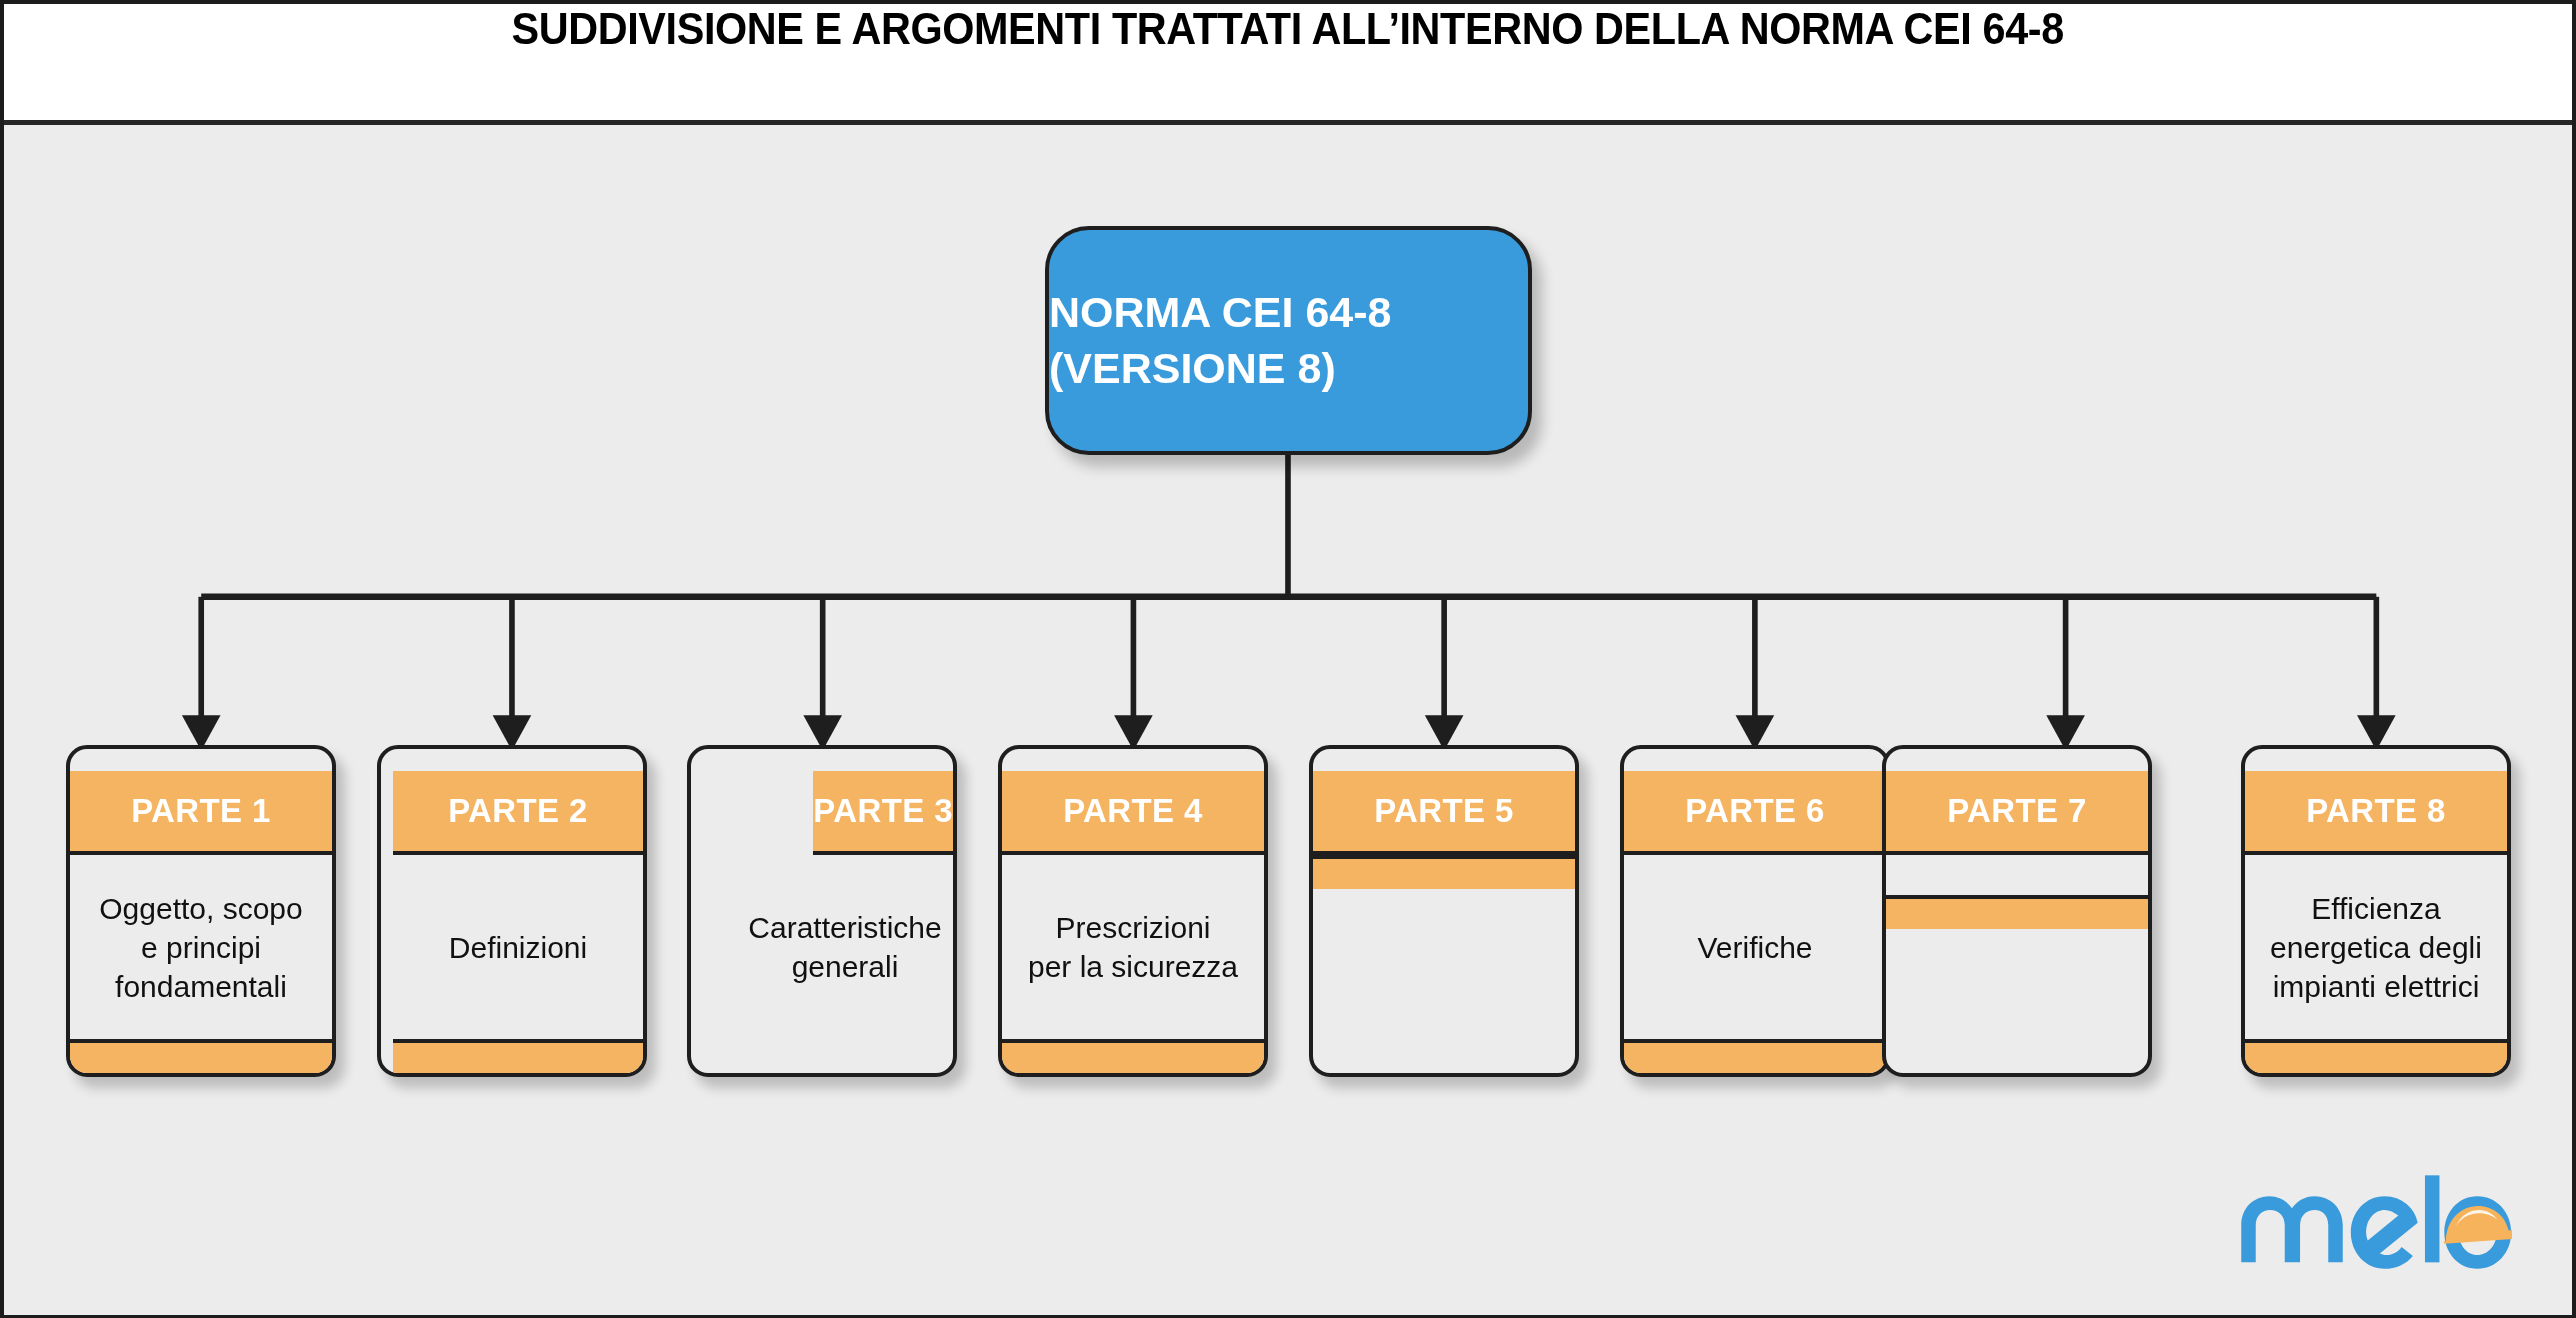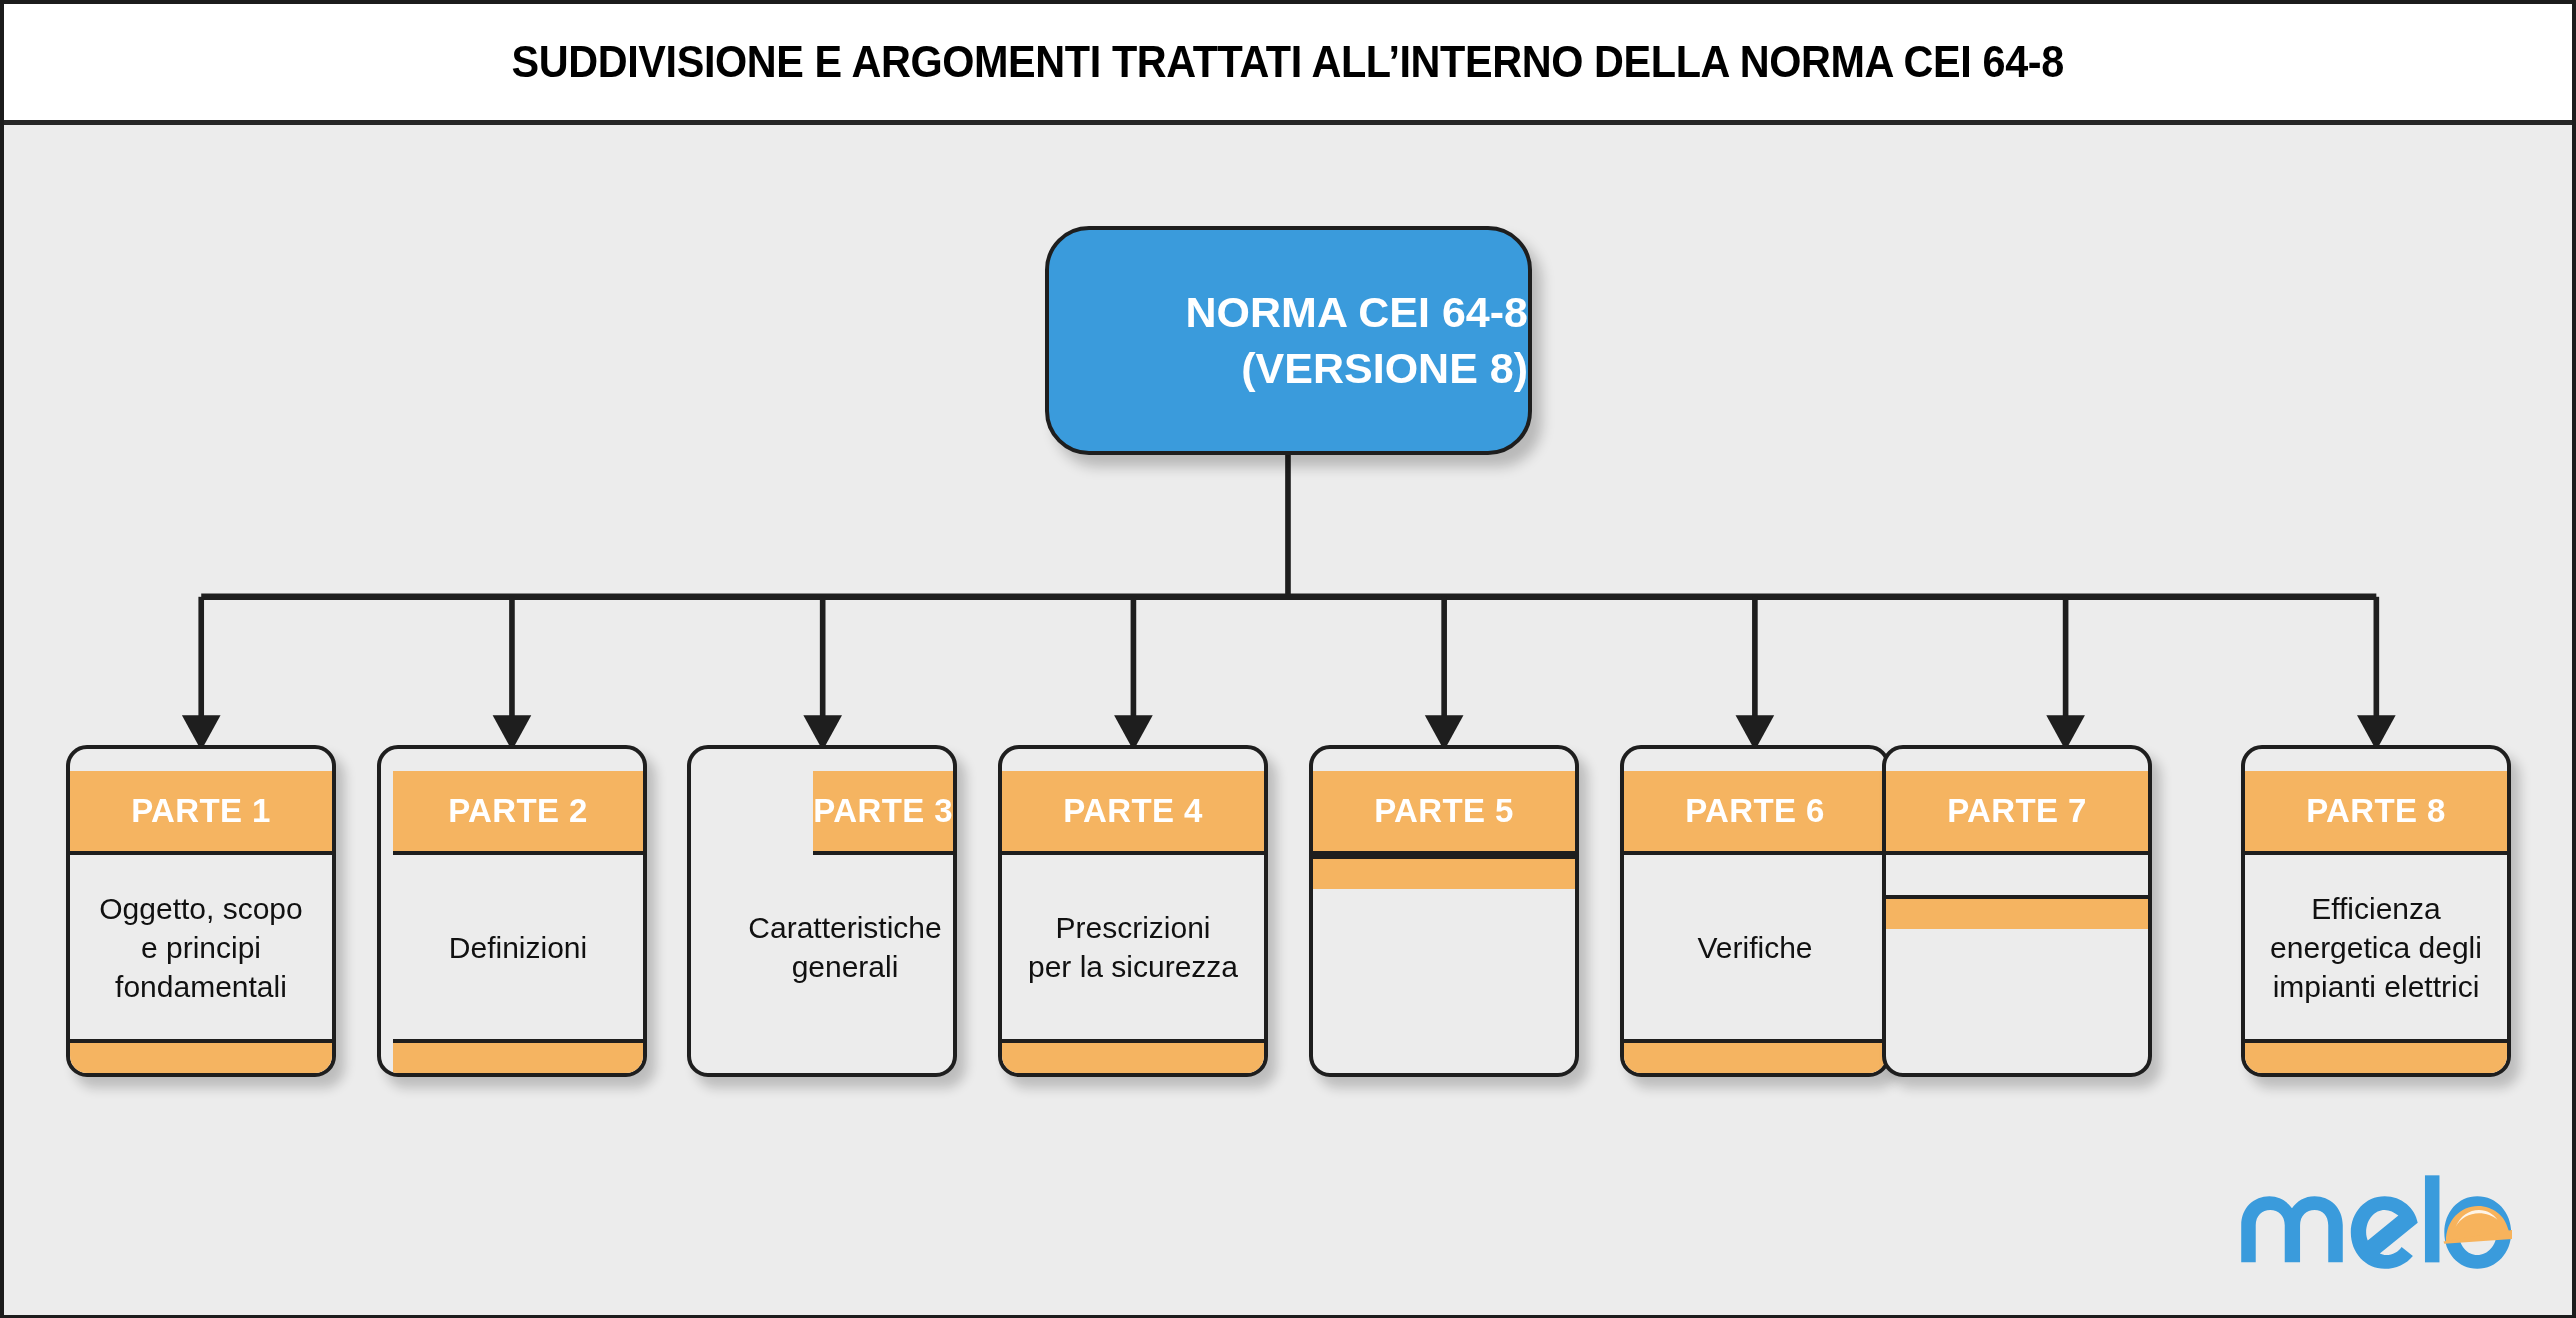--- a/index.html
+++ b/index.html
@@ -24,21 +24,20 @@
   #title-bar {
     position: absolute;
     left: 0;
     top: 0;
     width: 100%;
     height: 121px;
     background: #ffffff;
     border-bottom: 5.6px solid #262626;
     box-sizing: border-box;
     display: flex;
-    align-items: center;
     justify-content: center;
   }
   #title-text {
     font-family: "Liberation Sans", sans-serif;
     font-weight: bold;
     font-size: 44px;
     letter-spacing: -0.4px;
     color: #000000;
     text-align: center;
     white-space: nowrap;
@@ -63,21 +62,21 @@
     top: 101px;
     width: 487px;
     height: 229px;
     background: #3a9bdc;
     border: 4.8px solid #1e1e1e;
     border-radius: 44px;
     box-sizing: border-box;
     box-shadow: 9.7px 11.3px 13px rgba(0,0,0,0.22);
     display: flex;
     flex-direction: column;
-    align-items: flex-end;
+    align-items: flex-start;
     justify-content: center;
   }
   .root-line {
     color: #ffffff;
     font-family: "Liberation Sans", sans-serif;
     font-weight: bold;
     font-size: 43px;
     line-height: 1.28;
     text-align: center;
     white-space: nowrap;

